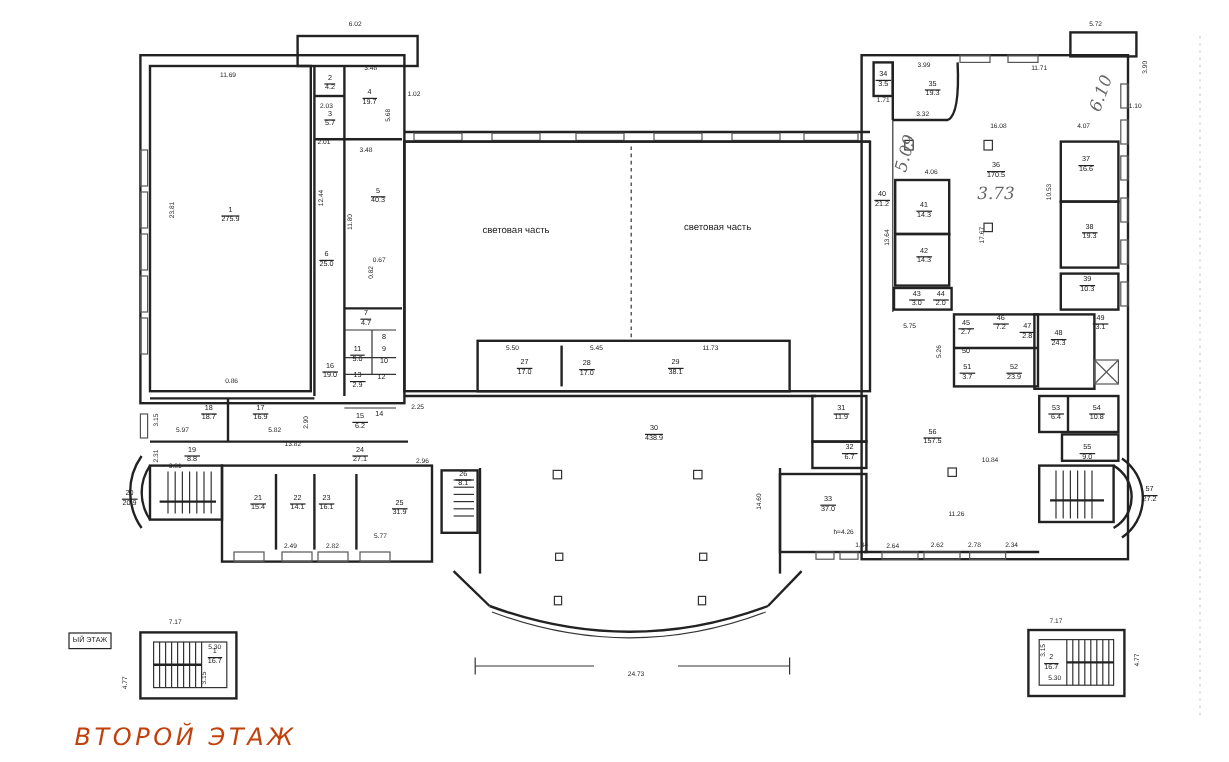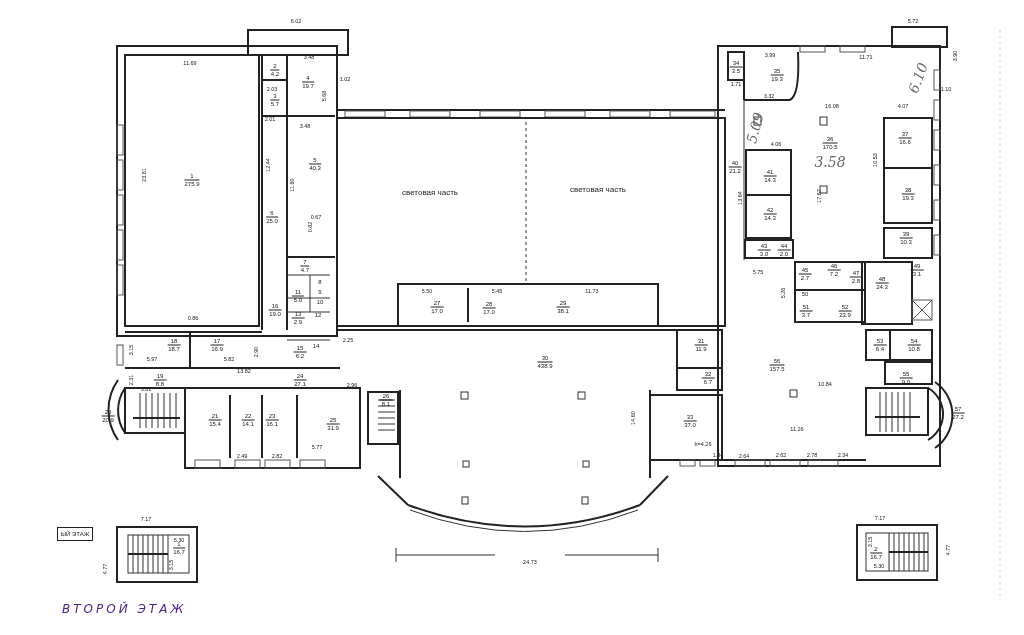--- a/index.html
+++ b/index.html
@@ -8,21 +8,21 @@
   .wall{fill:none;stroke:#222;stroke-width:2;}
   .thin{fill:none;stroke:#333;stroke-width:1;}
   .win{fill:none;stroke:#555;stroke-width:1;}
   .lbl{position:absolute;font-size:6px;line-height:7px;text-align:center;white-space:nowrap;transform:translate(-50%,-50%);}
   .room{position:absolute;font-size:6px;line-height:7px;text-align:center;transform:translate(-50%,-50%);}
   .room .num{display:block;border-bottom:0.8px solid #222;padding:0 3px;}
   .room .area{display:block;}
   .dim{position:absolute;font-size:5.5px;white-space:nowrap;transform:translate(-50%,-50%);color:#222;}
   .dim.v{transform:translate(-50%,-50%) rotate(-90deg);}
   .light{position:absolute;font-size:8px;transform:translate(-50%,-50%);color:#222;}
-  .title{position:absolute;left:62px;top:602px;font-size:12px;letter-spacing:3px;font-style:italic;color:#4c1d95;font-family:"DejaVu Sans",sans-serif;}
+  .title{position:absolute;left:62px;top:602px;font-size:20px;letter-spacing:3px;font-style:italic;color:#c2410c;font-family:"DejaVu Sans",sans-serif;}
   .tag{position:absolute;left:57px;top:527px;width:34px;height:12px;border:1px solid #222;font-size:6px;line-height:12px;text-align:center;}
   .hand{position:absolute;font-size:14px;color:#666;font-style:italic;transform:translate(-50%,-50%);font-family:"DejaVu Serif",serif;}
 </style>
 </head>
 <body>
 
 <svg width="1024" height="635" viewBox="0 0 1024 635">
 
   <g>
     <rect class="wall" x="117" y="46" width="220" height="290"></rect>
@@ -501,17 +501,17 @@
 <div class="dim" style="left:812px;top:455px;">2.78</div>
 <div class="dim" style="left:843px;top:455px;">2.34</div>
 <div class="dim" style="left:718px;top:455px;">1.34</div>
 <div class="dim" style="left:703px;top:444px;">h=4.26</div>
 <div class="dim" style="left:769px;top:96px;">3.32</div>
 <div class="dim" style="left:736px;top:84px;">1.71</div>
 <div class="dim" style="left:946px;top:89px;">1.10</div>
 <div class="dim v" style="left:955px;top:56px;">3.90</div>
 
 <div class="hand" style="left:755px;top:128px;transform:translate(-50%,-50%) rotate(-75deg);">5.09</div>
-<div class="hand" style="left:830px;top:162px;">3.58</div>
+<div class="hand" style="left:830px;top:162px;">3.73</div>
 <div class="hand" style="left:918px;top:78px;transform:translate(-50%,-50%) rotate(-70deg);">6.10</div>
 
 <div class="tag">ЫЙ ЭТАЖ</div>
 <div class="title">ВТОРОЙ ЭТАЖ</div>
 
 </body></html>

